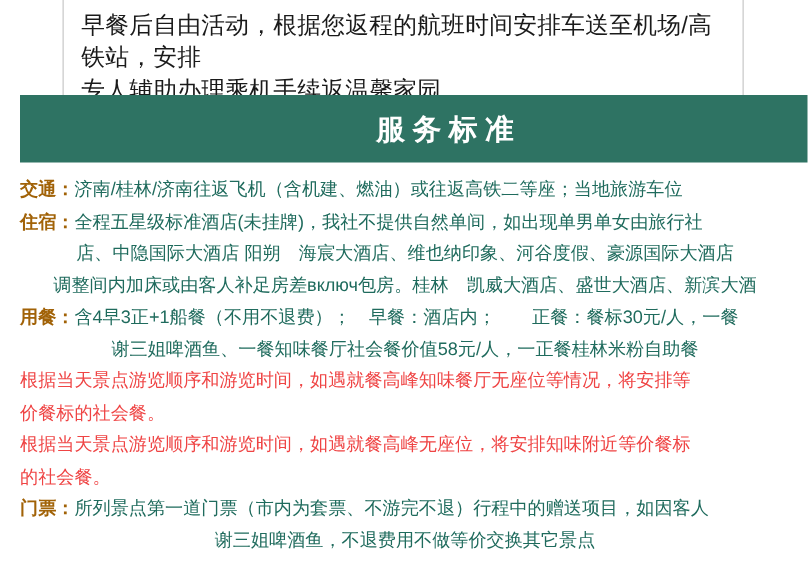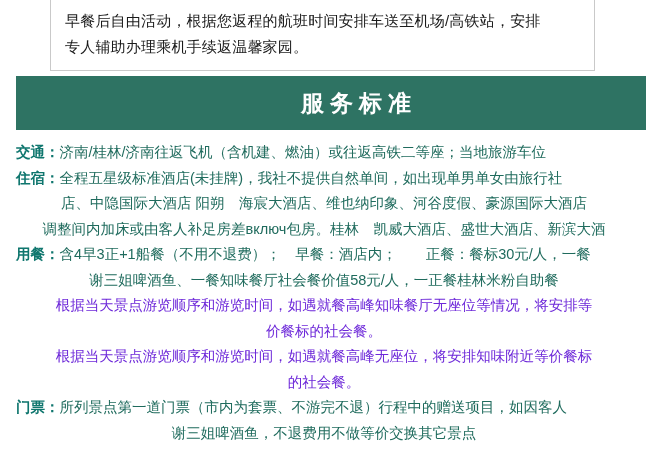--- a/index.html
+++ b/index.html
@@ -27,21 +27,21 @@
     top: 0px;
     width: 545px;
     box-sizing: border-box;
     background: #ffffff;
     border: 1px solid #c9c9c9;
     border-top: none;
     padding: 8px 10px 10px 14px;
   }
   .top-note p {
     margin: 0;
-    font-size: 15px;
+    font-size: 19px;
     line-height: 26px;
     color: #1a1a1a;
     letter-spacing: 0.2px;
   }
 
   
   .banner {
     position: absolute;
     left: 16px;
     top: 76px;
@@ -66,30 +66,29 @@
     left: 16px;
     top: 140px;
     width: 616px;
   }
   .row {
     font-size: 14.5px;
     line-height: 25.5px;
     color: #1a1a1a;
   }
   .lbl {
-    color: #0f766e;
+    color: #a16207;
     font-weight: bold;
   }
   .txt-green {
     color: #1f6b5d;
     text-align: center;
   }
   .plain {
-    color: #6d28d9;
-    text-align: center;
+    color: #ef4444;
   }
   .block {
     margin-bottom: 0px;
   }
 </style>
 </head>
 <body>
 
 <div class="page">
 

